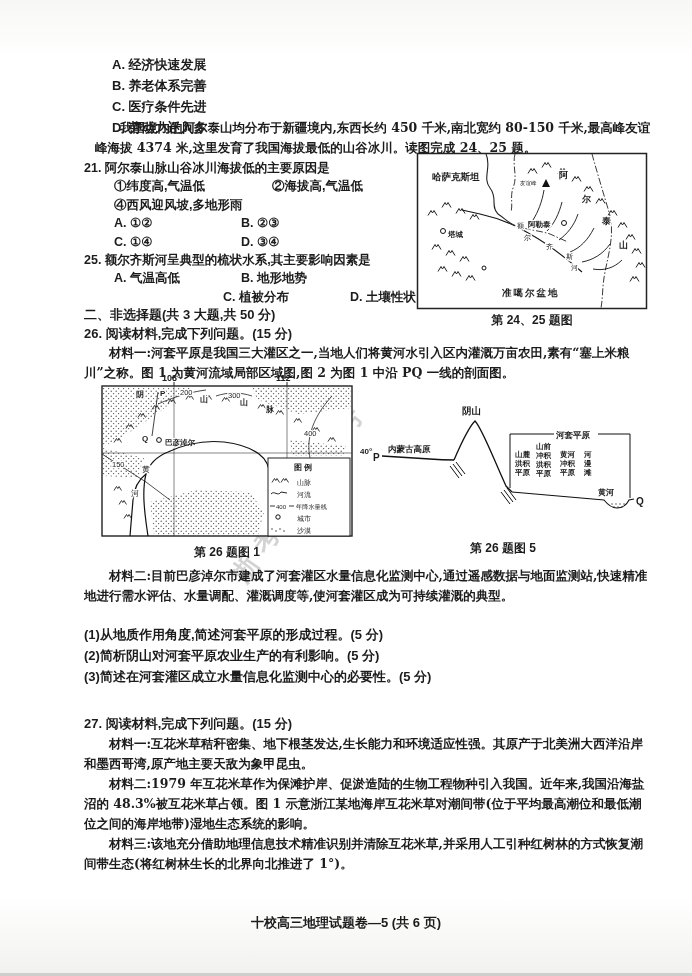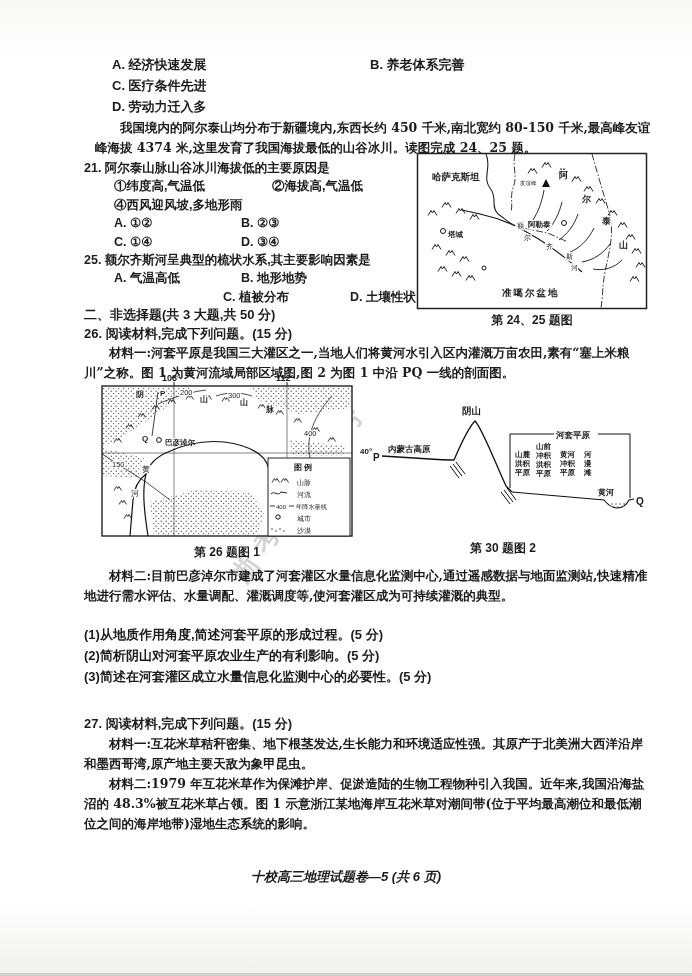--- a/index.html
+++ b/index.html
@@ -25,21 +25,21 @@
   .edge{position:absolute;left:0;right:0;bottom:0;height:3px;background:#cfcfcd;}
 </style>
 </head>
 <body>
 
 <div class="photo">
 
   <div class="abs wm" style="left:238px;top:562px;">浙考帮公众号</div>
 
   <div class="abs" style="left:84px;top:54px;width:566px;">
-    <div class="row2 stem" style="padding-left:28px;line-height:21px;">
+    <div class="row2 stem" style="padding-left:28px;line-height:21px;flex-direction:column;">
       <span class="c1" style="width:258px;">A. 经济快速发展</span>
       <span>B. 养老体系完善</span>
     </div>
     <div class="row2 stem" style="padding-left:28px;line-height:21px;flex-direction:column;">
       <span class="c1" style="width:258px;">C. 医疗条件先进</span>
       <span>D. 劳动力迁入多</span>
     </div>
   </div>
 
   <div class="abs mat" style="left:84px;top:118px;width:566px;height:42px;margin-left:11px;">我国境内的阿尔泰山均分布于新疆境内,东西长约 450 千米,南北宽约 80-150 千米,最高峰友谊峰海拔 4374 米,这里发育了我国海拔最低的山谷冰川。读图完成 24、25 题。</div>
@@ -290,33 +290,34 @@
         <text x="202" y="65">黄河</text>
         <text x="202" y="74">冲积</text>
         <text x="202" y="83">平原</text>
         <text x="226" y="65">河</text>
         <text x="226" y="74">漫</text>
         <text x="226" y="83">滩</text>
       </g>
       <text x="240" y="103" font-size="8" class="b">黄河</text>
       <text x="278" y="113" font-size="10" class="b">Q</text>
     </svg>
-    <div class="cap" style="width:290px;margin-top:2px;">第 30 题图 2</div>
+    <div class="cap" style="width:290px;margin-top:2px;">第 26 题图 5</div>
   </div>
 
   <div class="abs mat" style="left:84px;top:566px;width:566px;height:60px;">材料二:目前巴彦淖尔市建成了河套灌区水量信息化监测中心,通过遥感数据与地面监测站,快速精准地进行需水评估、水量调配、灌溉调度等,使河套灌区成为可持续灌溉的典型。</div>
 
   <div class="abs qlines" style="left:84px;top:624px;width:566px;">
     <div>(1)从地质作用角度,简述河套平原的形成过程。(5 分)</div>
     <div>(2)简析阴山对河套平原农业生产的有利影响。(5 分)</div>
     <div>(3)简述在河套灌区成立水量信息化监测中心的必要性。(5 分)</div>
   </div>
 
   <div class="abs" style="left:84px;top:714px;width:566px;">
     <div class="stem">27. 阅读材料,完成下列问题。(15 分)</div>
     <div class="mat" style="height:40px;">材料一:互花米草秸秆密集、地下根茎发达,生长能力和环境适应性强。其原产于北美洲大西洋沿岸和墨西哥湾,原产地主要天敌为象甲昆虫。</div>
     <div class="mat" style="height:60px;">材料二:1979 年互花米草作为保滩护岸、促淤造陆的生物工程物种引入我国。近年来,我国沿海盐沼的 48.3%被互花米草占领。图 1 示意浙江某地海岸互花米草对潮间带(位于平均最高潮位和最低潮位之间的海岸地带)湿地生态系统的影响。</div>
-  </div>
-
-  <div class="abs footer" style="left:0;right:0;top:868px;font-style:italic;">十校高三地理试题卷—5 (共 6 页)</div>
+    <div class="mat" style="height:40px;">材料三:该地充分借助地理信息技术精准识别并清除互花米草,并采用人工引种红树林的方式恢复潮间带生态(将红树林生长的北界向北推进了 1°)。</div>
+  </div>
+
+  <div class="abs footer" style="left:0;right:0;top:914px;">十校高三地理试题卷—5 (共 6 页)</div>
 
   <div class="edge"></div>
 </div>
 
 </body></html>

